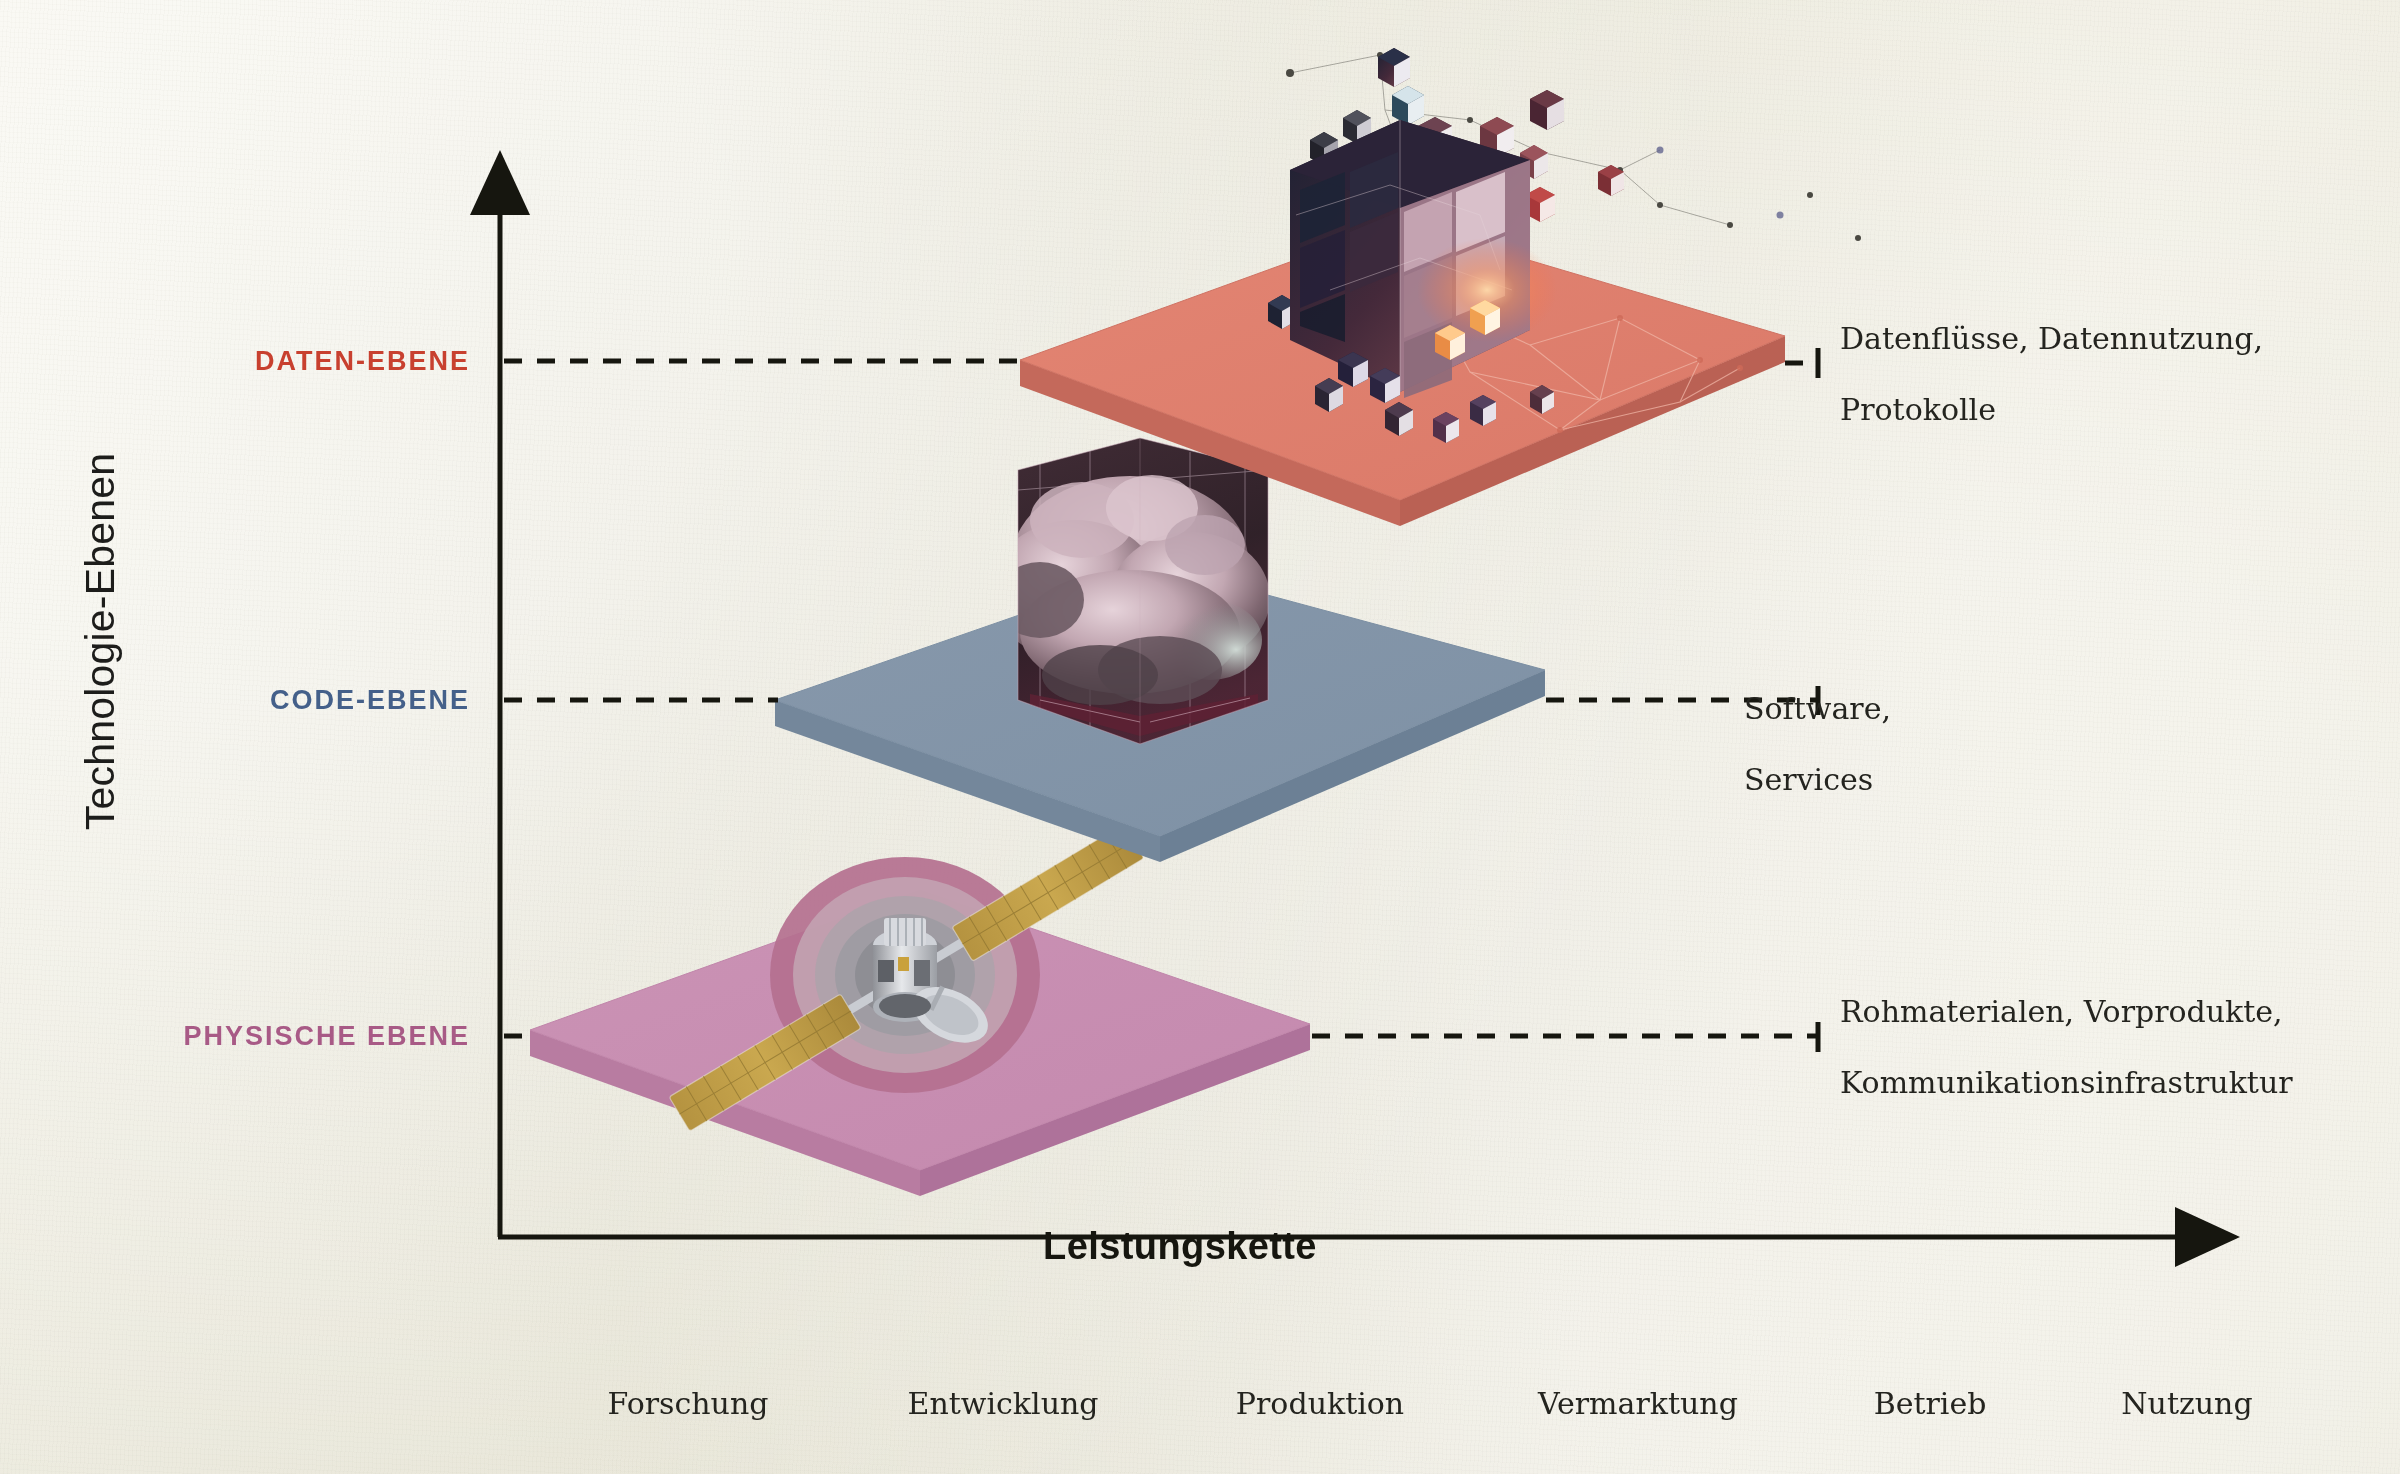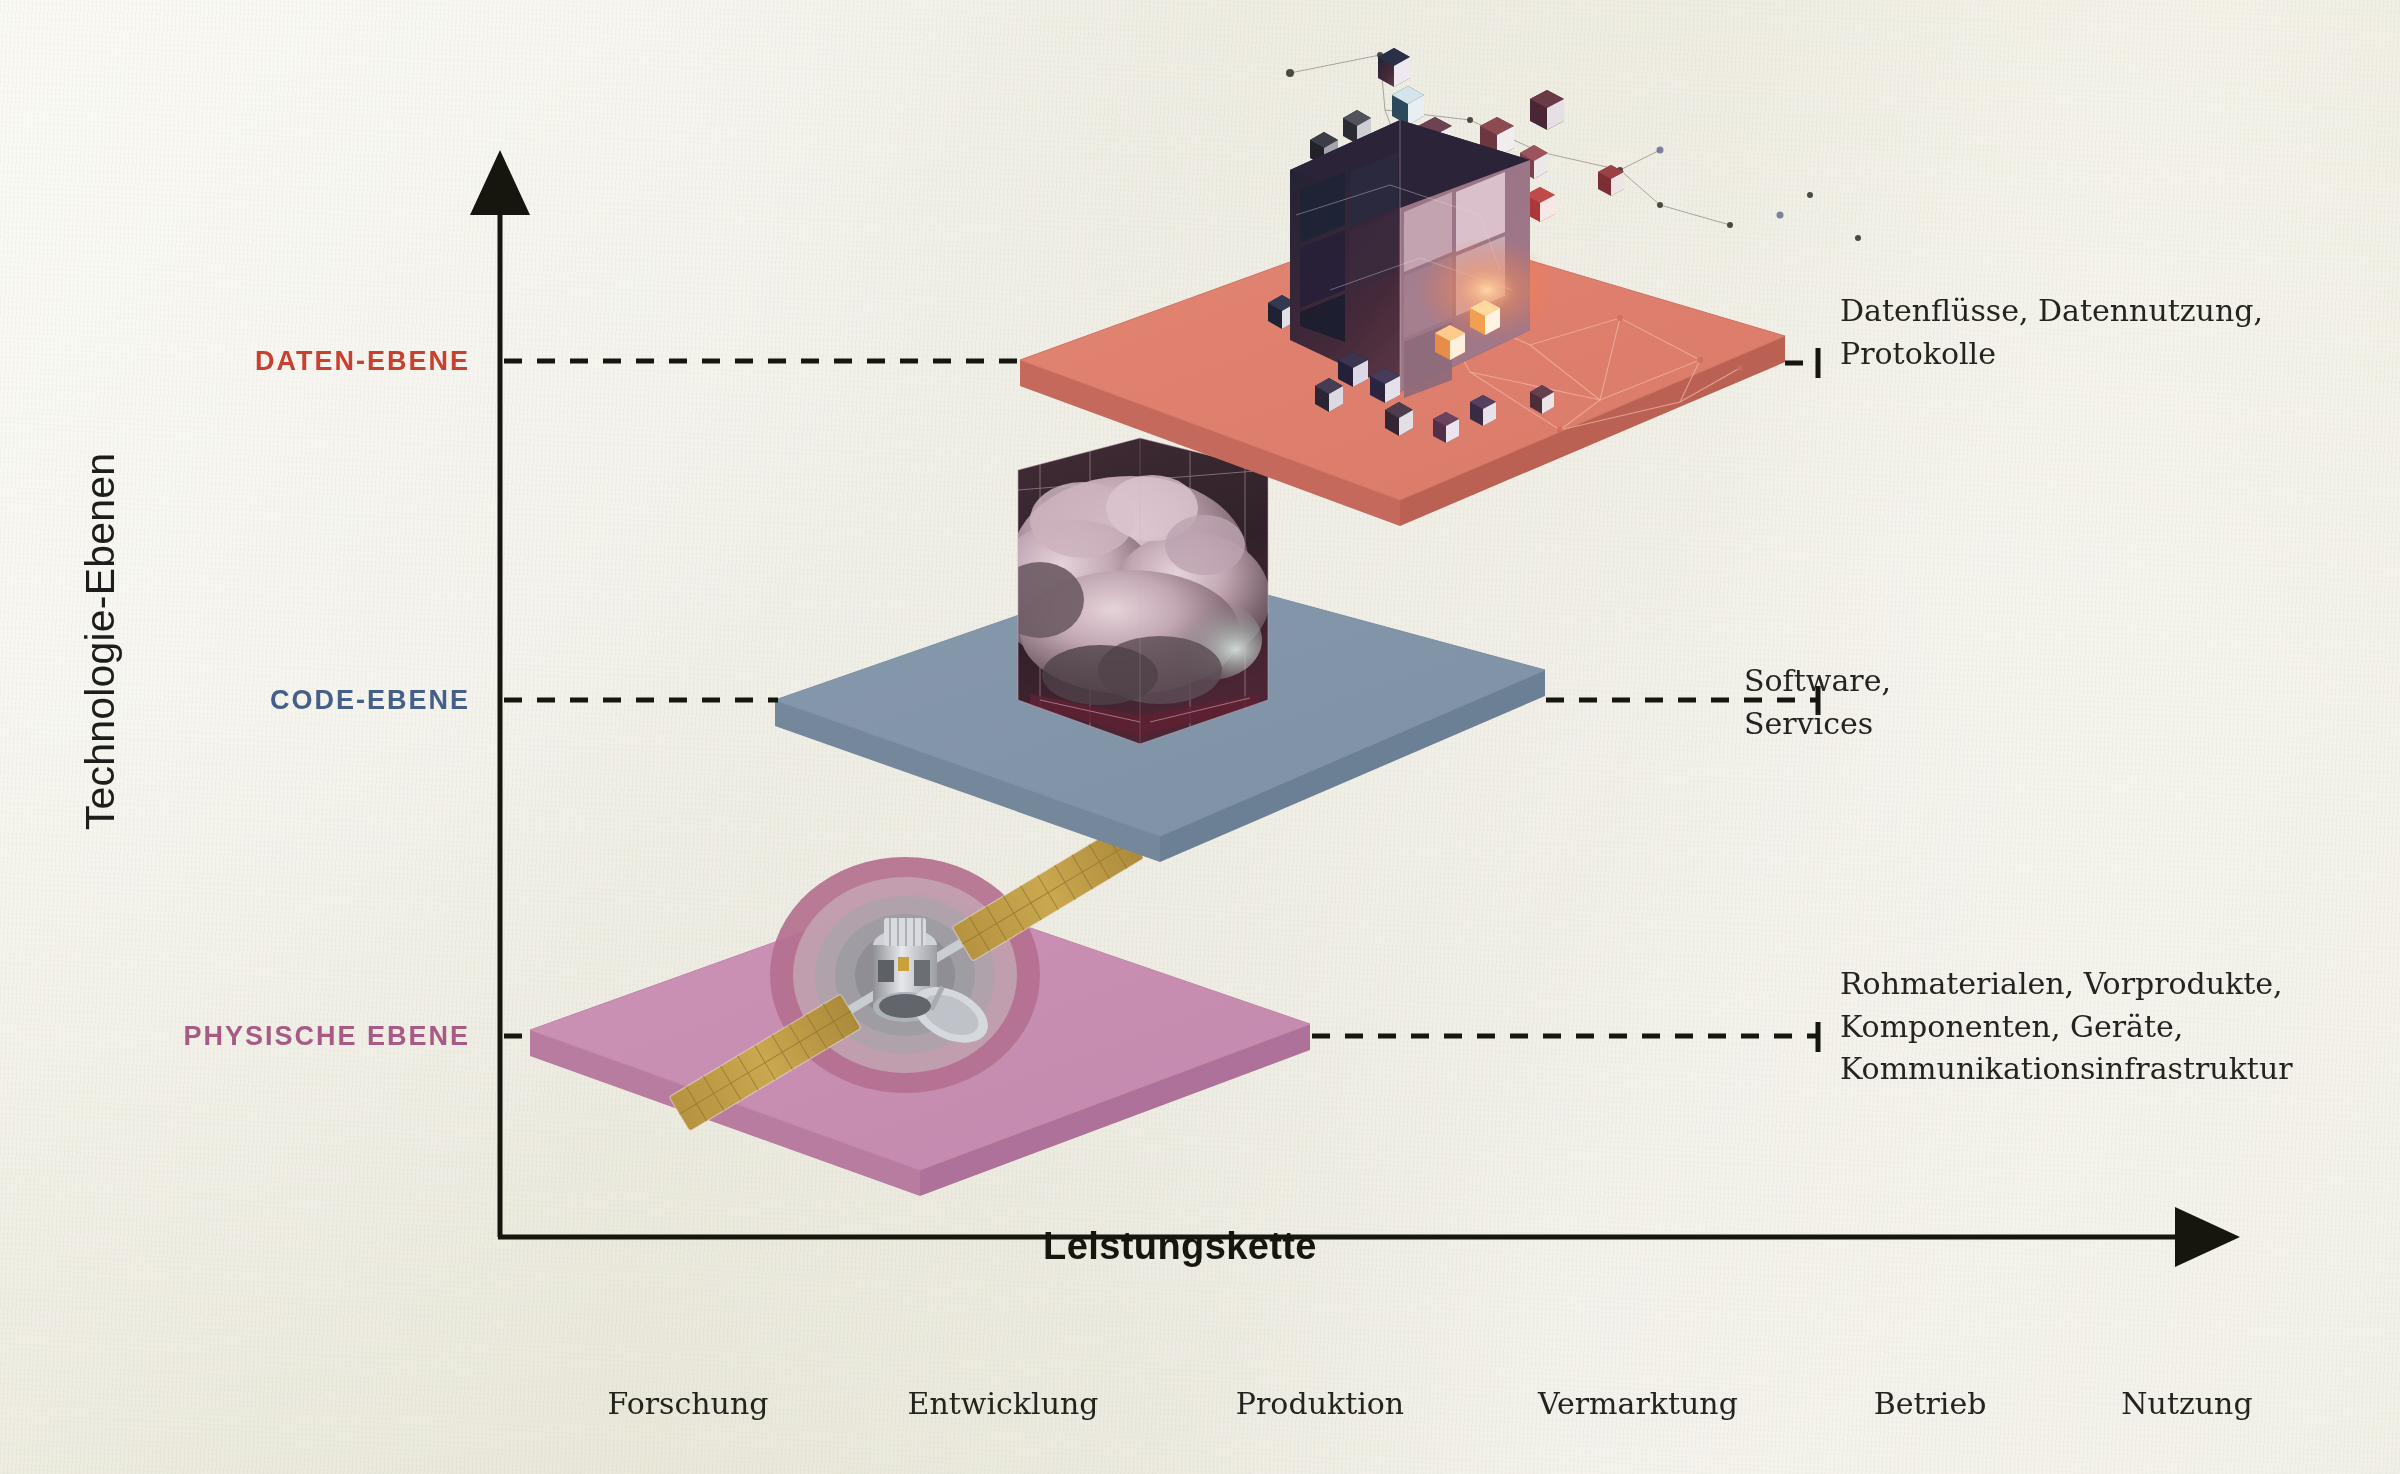--- a/index.html
+++ b/index.html
@@ -71,21 +71,21 @@
 
   
   .annot{
     position:absolute;
     font-family:"DejaVu Serif",serif;
     font-size:30px;
     line-height:1.42;
     color:#24241f;
     white-space:nowrap;
   }
-  .annot div{display:block;}
+  .annot div{display:block;margin-top:28px;}
 
   
   .tick-row{position:absolute;left:0;top:1386px;width:2400px;height:60px;}
   .tick{
     position:absolute;
     font-family:"DejaVu Serif",serif;
     font-size:30px;
     color:#24241f;
     transform:translateX(-50%);
     white-space:nowrap;
@@ -499,21 +499,20 @@
     <div>Protokolle</div>
   </div>
 
   <div class="annot" style="left:1744px;top:660px;">
     <div>Software,</div>
     <div>Services</div>
   </div>
 
   <div class="annot" style="left:1840px;top:963px;">
     <div>Rohmaterialen, Vorprodukte,</div>
-    <div>Komponenten, Geräte,</div>
     <div>Kommunikationsinfrastruktur</div>
   </div>
 
   <div class="tick-row">
     <span class="tick" style="left:688px;">Forschung</span>
     <span class="tick" style="left:1003px;">Entwicklung</span>
     <span class="tick" style="left:1320px;">Produktion</span>
     <span class="tick" style="left:1638px;">Vermarktung</span>
     <span class="tick" style="left:1930px;">Betrieb</span>
     <span class="tick" style="left:2187px;">Nutzung</span>

